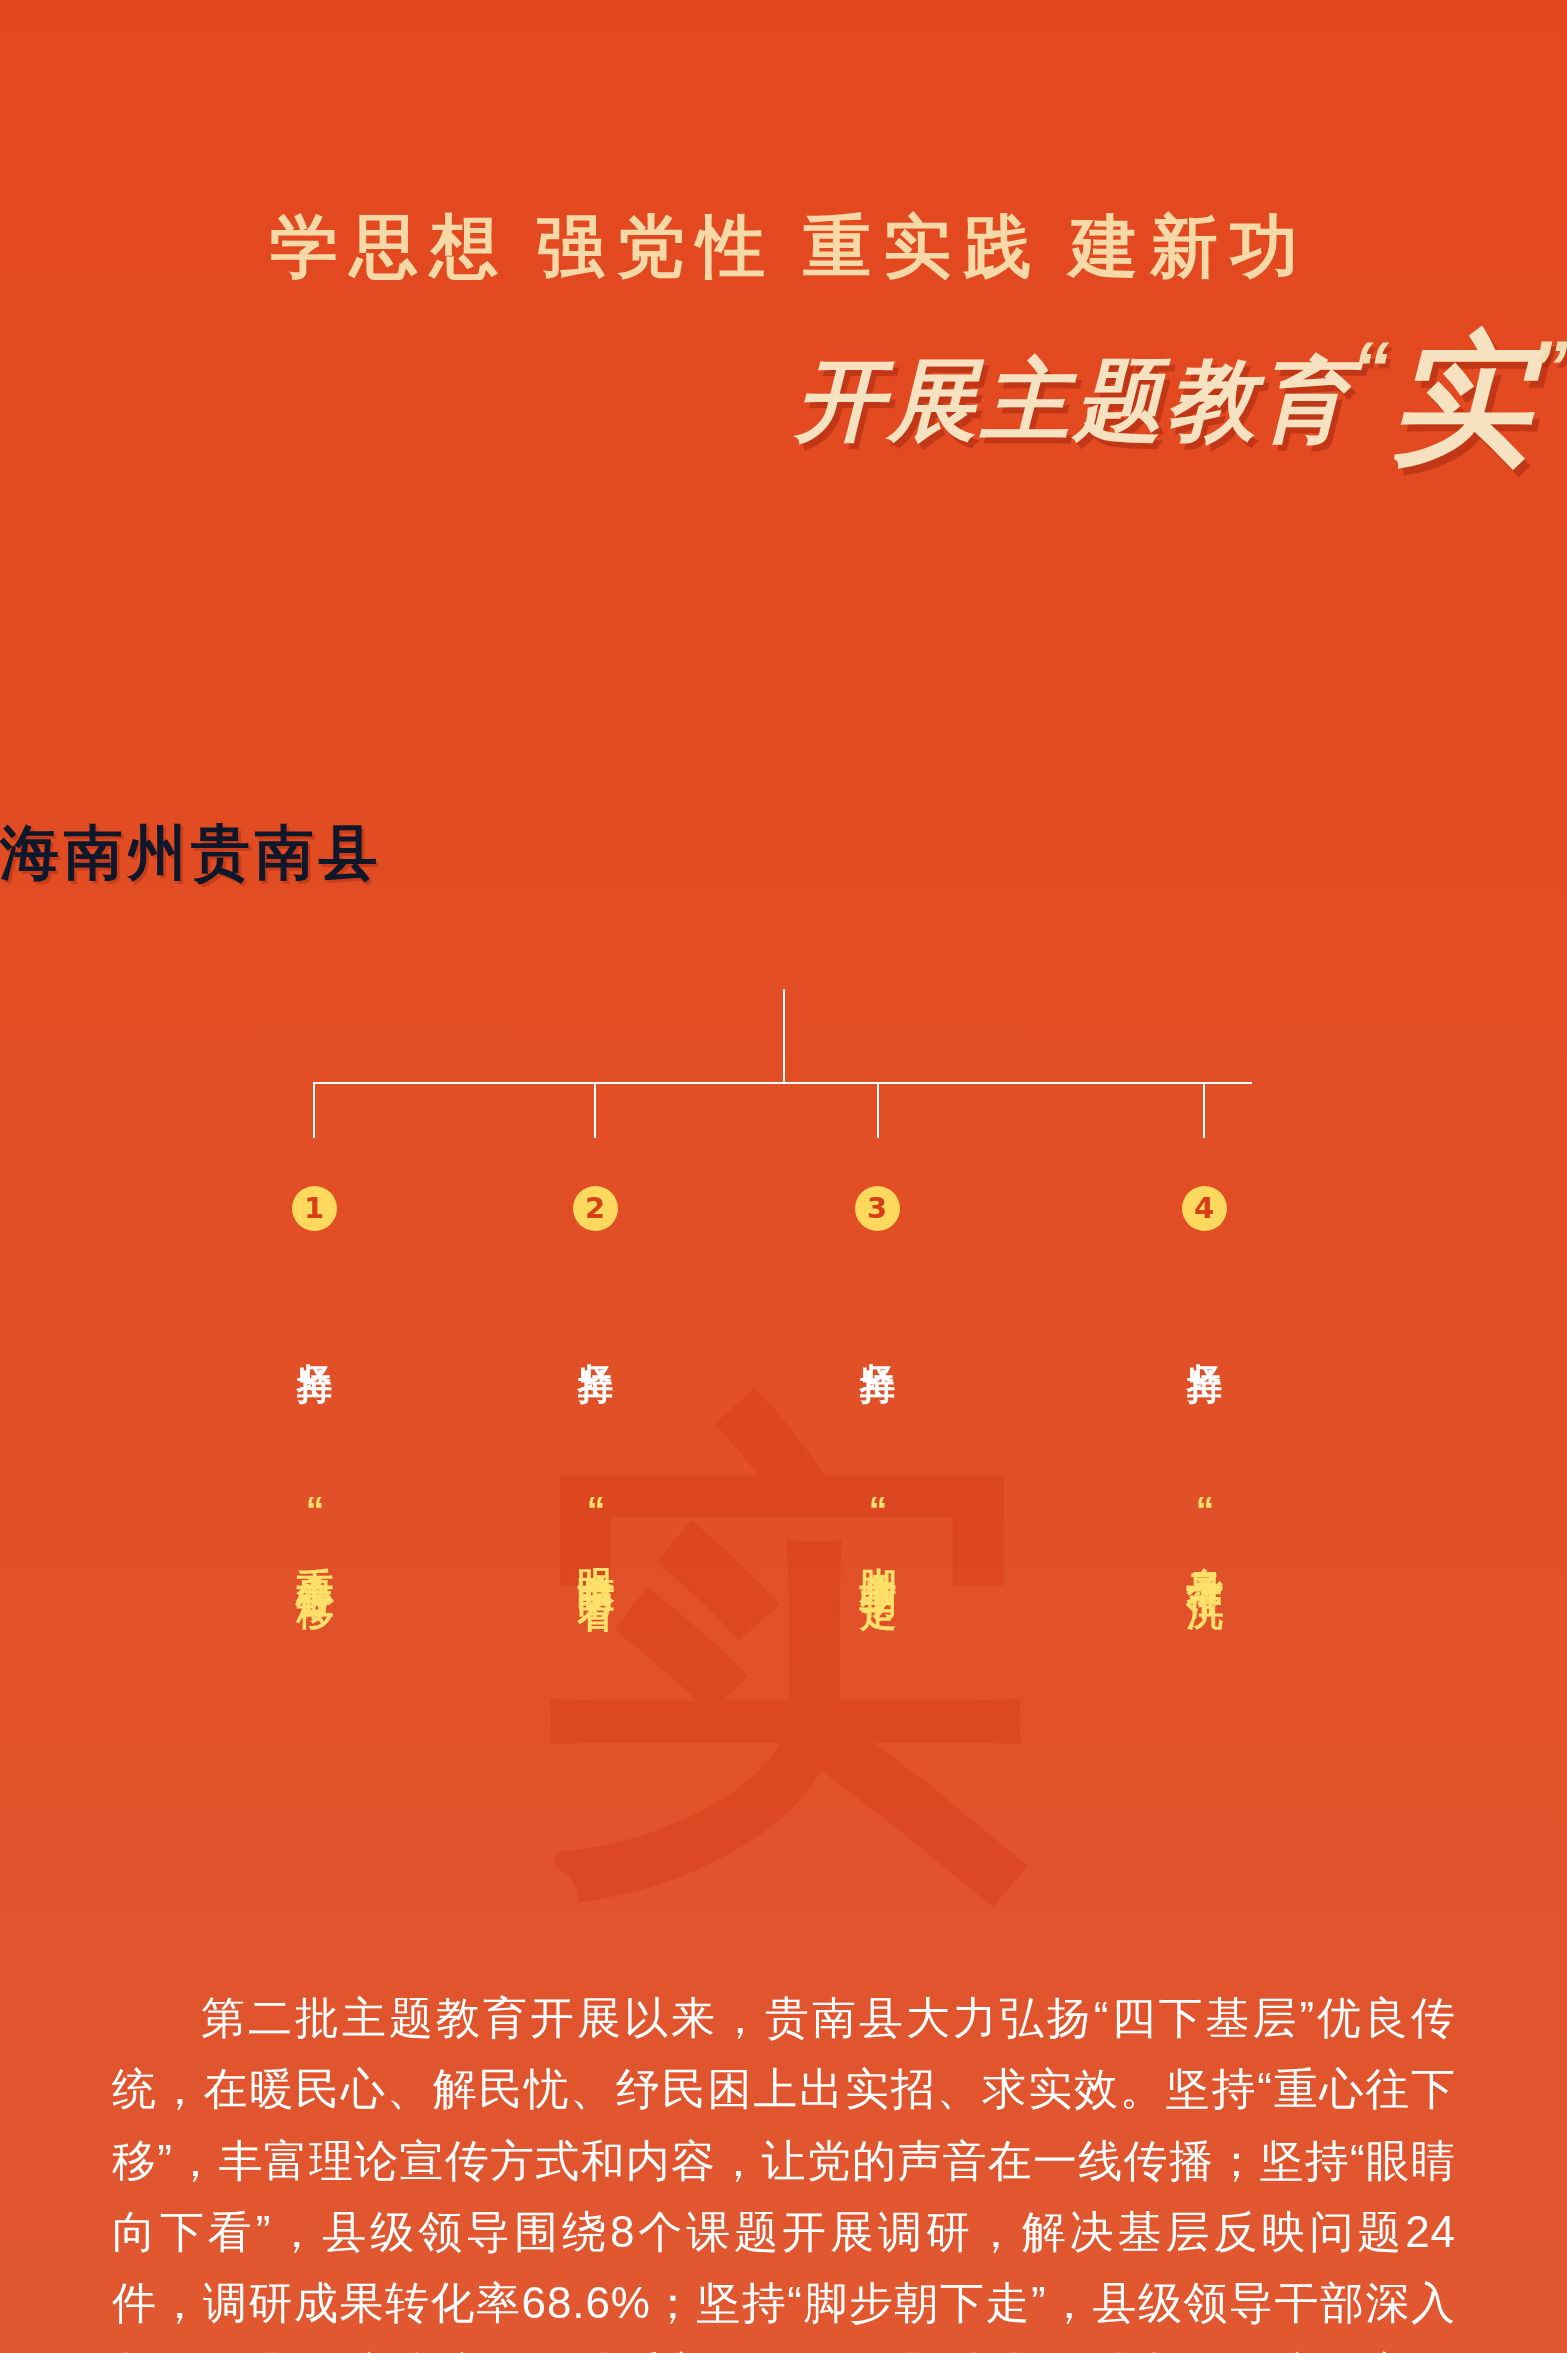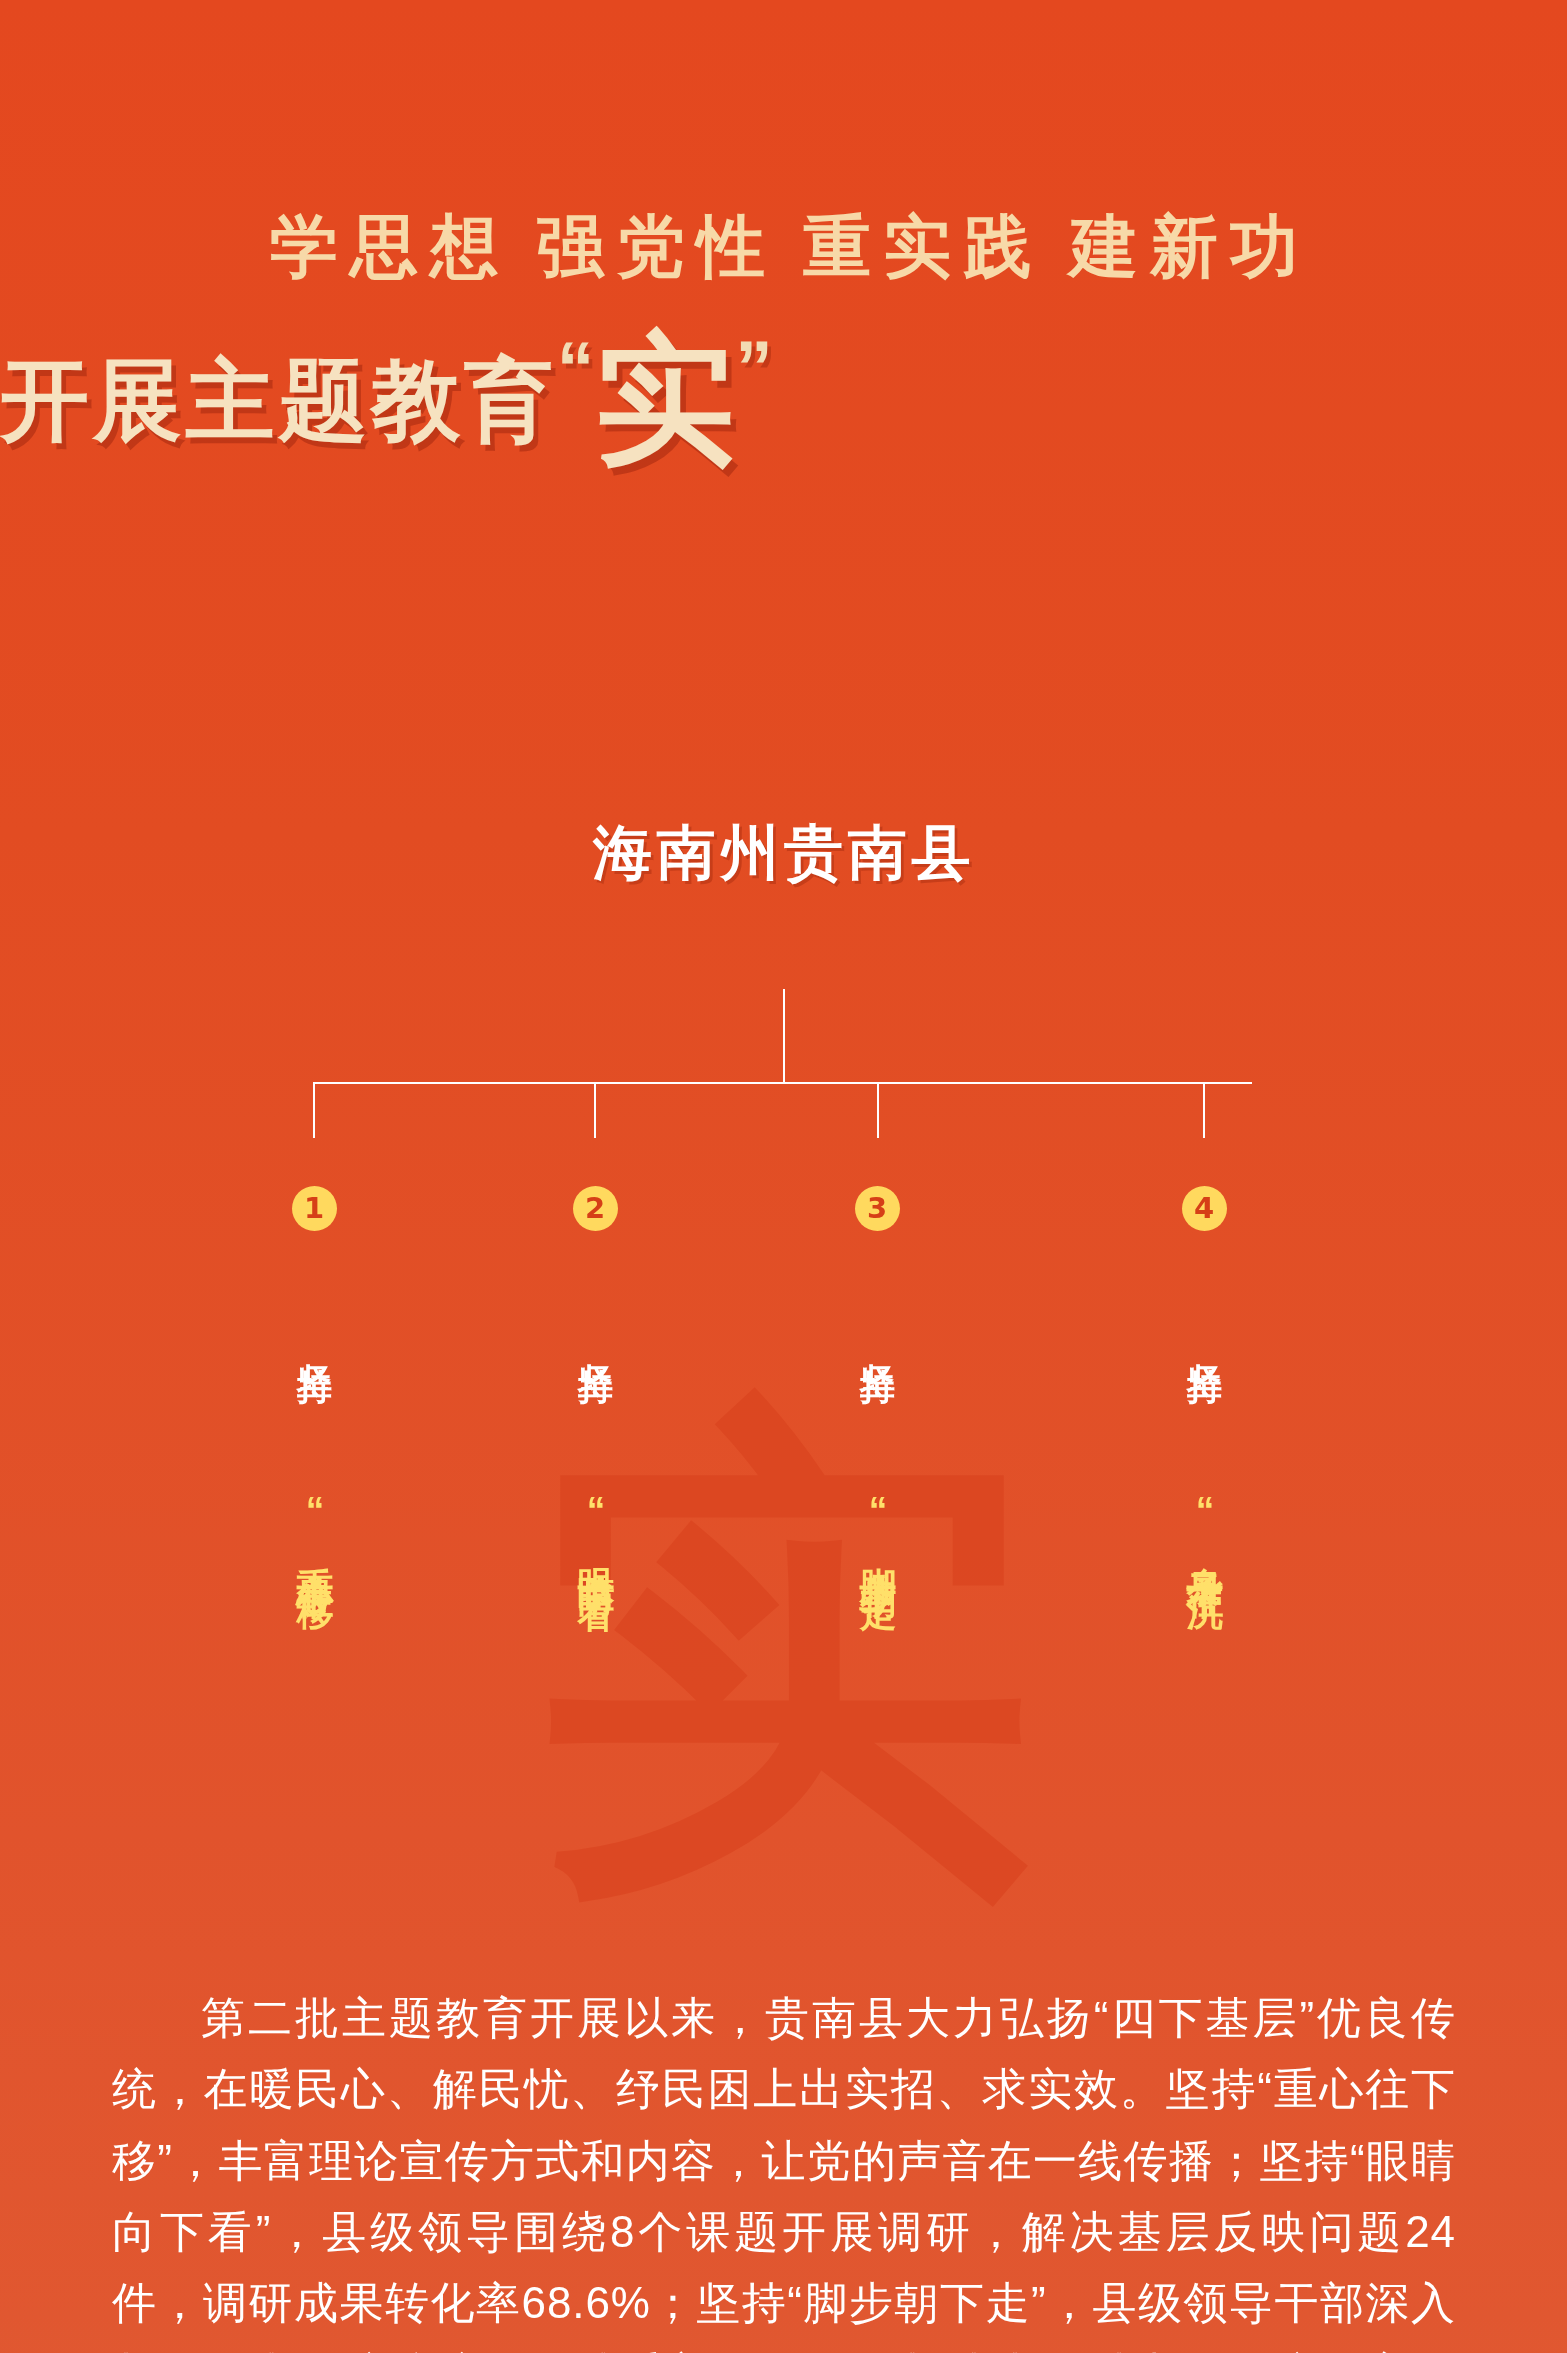--- a/index.html
+++ b/index.html
@@ -31,21 +31,22 @@
     white-space: nowrap;
   }
   .slogan span { margin: 0 13px; }
 
   
   .title-block {
     position: absolute;
     top: 330px;
     left: 0;
     width: 100%;
-    text-align: left;
+    text-align: right;
+    font-style: italic;
   }
   .title-line1, .title-line2 {
     white-space: nowrap;
     line-height: 1.0;
   }
   .title-main {
     font-size: 89px;
     font-weight: bold;
     color: #f6e2c0;
     letter-spacing: 3.8px;
@@ -69,22 +70,22 @@
     font-family: "Liberation Serif", "DejaVu Serif", serif;
   }
   .title-line2 { margin-top: 14px; }
 
   
   .region {
     position: absolute;
     top: 814px;
     left: 0;
     width: 100%;
-    text-align: center;
-    color: #ffffff;
+    text-align: left;
+    color: #0f172a;
     font-size: 59px;
     font-weight: bold;
     letter-spacing: 4.7px;
     text-shadow: 2.8px 3.3px 0 rgba(150,34,10,0.35);
   }
 
   
   .tree {
     position: absolute;
     top: 989px;

